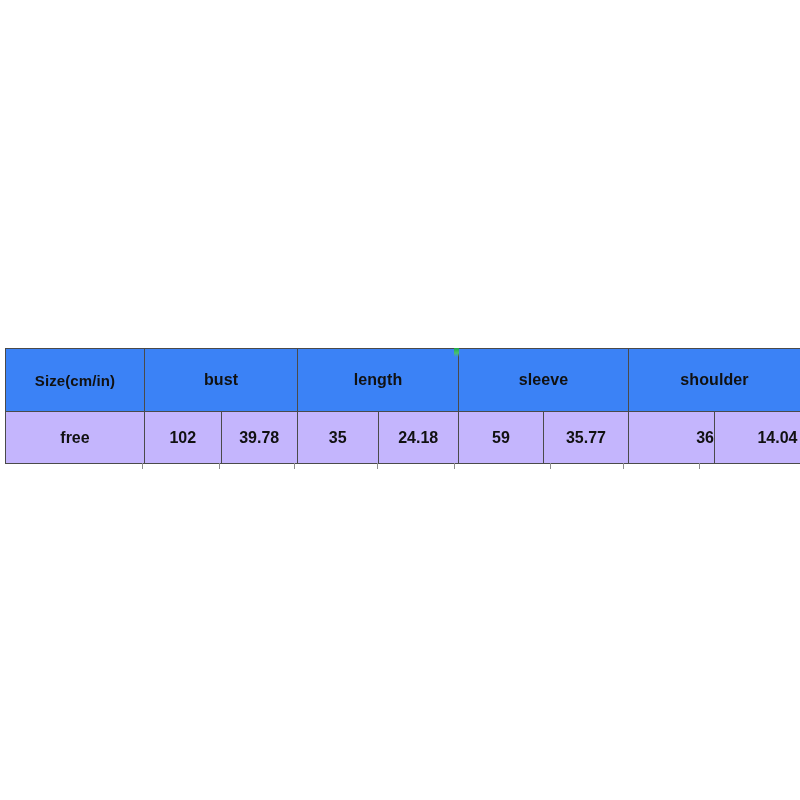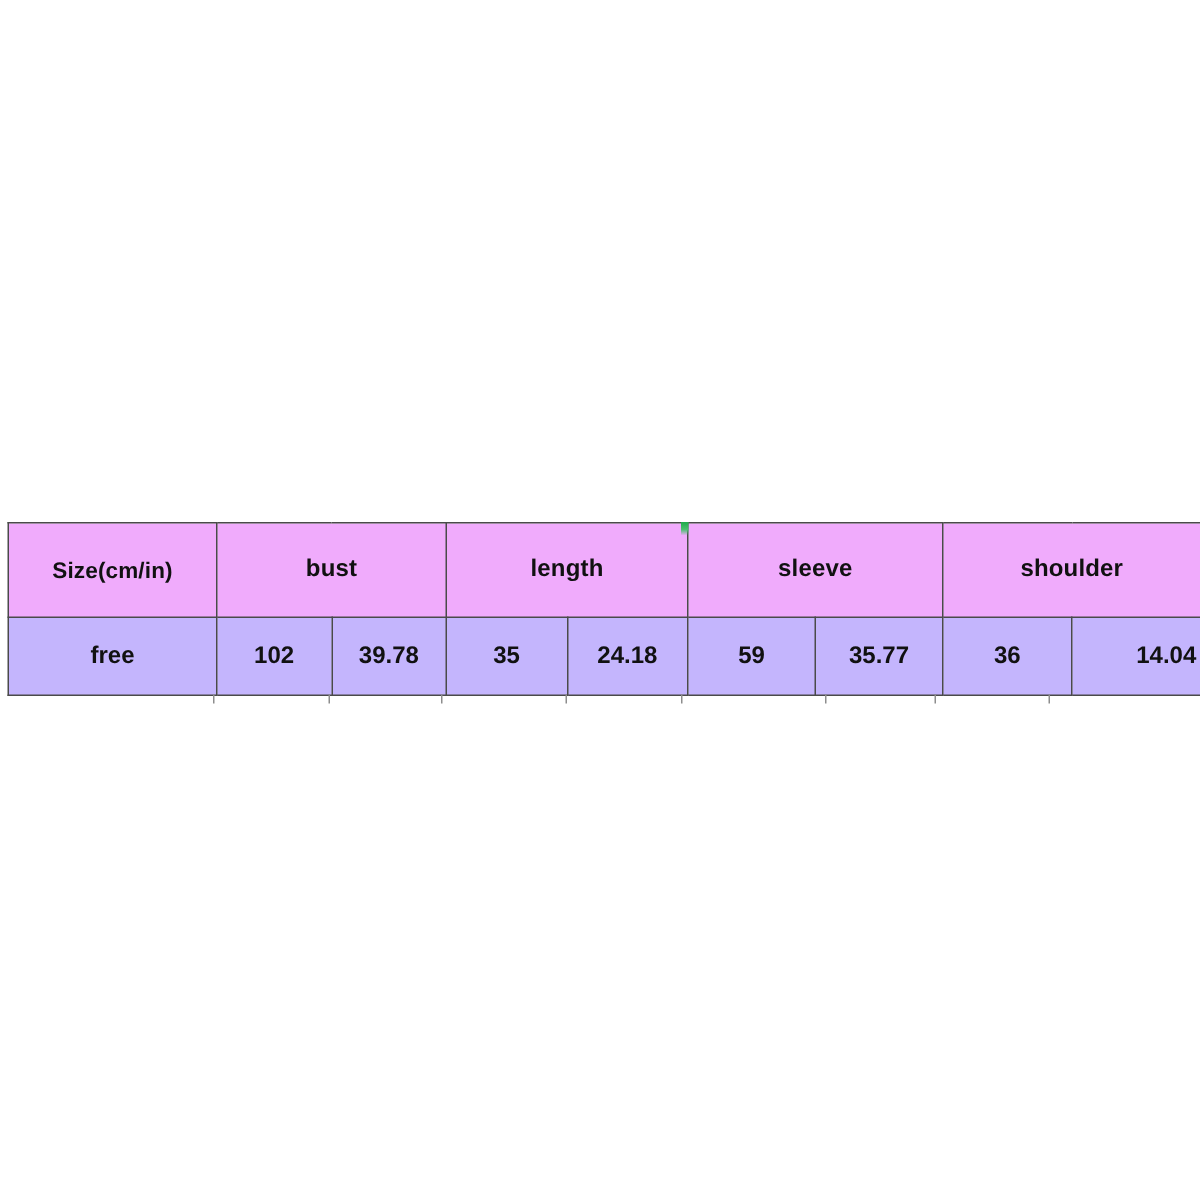--- a/index.html
+++ b/index.html
@@ -39,21 +39,21 @@
     text-align: center;
     vertical-align: middle;
     font-weight: bold;
     color: #111111;
     font-family: "Liberation Sans", sans-serif;
     white-space: nowrap;
   }
 
   
   table.size-chart thead th {
-    background: #f0abfc;
+    background: #3b82f6;
     height: 62px;
     font-size: 16px;
     letter-spacing: 0.1px;
   }
 
   table.size-chart thead th.size-col {
     font-size: 15px;
   }
 
   
@@ -107,21 +107,21 @@
     </thead>
     <tbody>
       <tr>
         <td style="width:138px;">free</td>
         <td style="width:77px;">102</td>
         <td style="width:75px;">39.78</td>
         <td style="width:83px;">35</td>
         <td style="width:77px;">24.18</td>
         <td style="width:96px;margin-left:20px;">59</td>
         <td style="width:73px;">35.77</td>
-        <td style="width:76px;">36</td>
+        <td style="width:76px;text-align:right;">36</td>
         <td style="width:95px;padding-left:40px;">14.04</td>
       </tr>
     </tbody>
   </table>
 
   <div class="stub-row">
     <div class="stub" style="left:137px;"></div>
     <div class="stub" style="left:214px;"></div>
     <div class="stub" style="left:289px;"></div>
     <div class="stub" style="left:372px;"></div>

